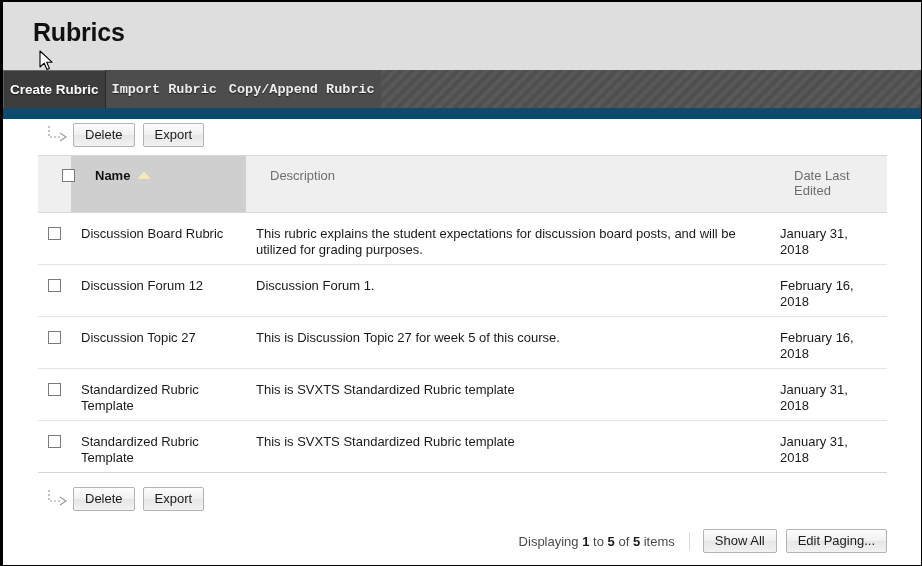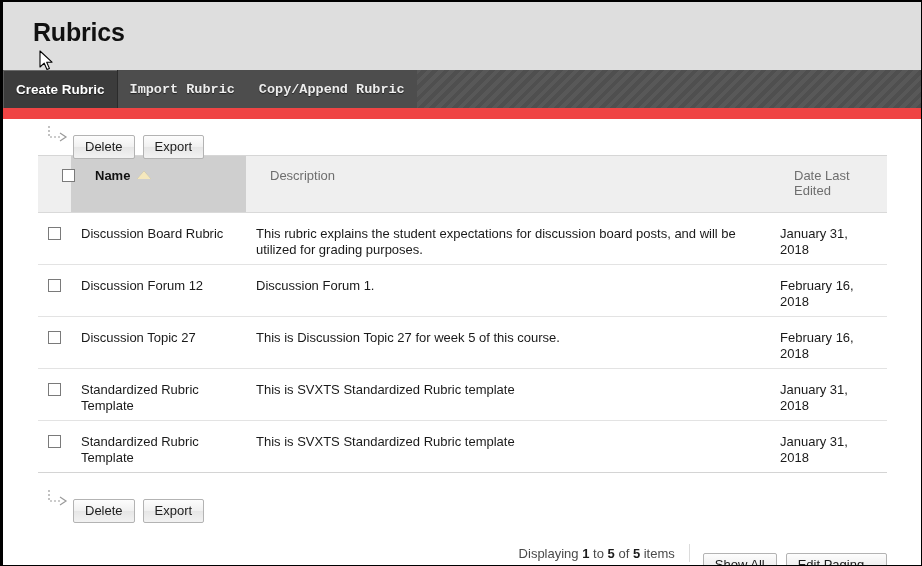--- a/index.html
+++ b/index.html
@@ -4,21 +4,21 @@
 <style>
   * { box-sizing: border-box; }
   html, body {
     margin: 0; padding: 0;
     background: #ffffff;
     font-family: "Liberation Sans", sans-serif;
   }
   #page {
     position: relative;
     width: 922px; height: 566px;
-    background: #ef4444;
+    background: #0c4a6e;
     overflow: hidden;
     border-left: 3px solid #000;
     border-top: 2px solid #000;
     border-right: 1px solid #000;
     border-bottom: 1px solid #000;
   }
 
   
   .page-header {
     height: 68px;
@@ -43,21 +43,21 @@
     position: relative;
     overflow: hidden;
   }
   .tab {
     display: flex;
     align-items: center;
     justify-content: center;
     color: #ffffff;
     font-size: 13.5px;
     font-weight: bold;
-    padding: 0 12px;
+    padding: 0 6px;
     white-space: nowrap;
     cursor: pointer;
     text-shadow: 0 1px 1px rgba(0,0,0,.6);
   }
   .tab.active {
     background: #3c3c3c;
     border-right: 1px solid #2b2b2b;
     border-left: 1px solid #5c5c5c;
     box-shadow: inset 0 1px 0 #6a6a6a;
   }
@@ -103,21 +103,20 @@
     background: linear-gradient(to bottom, #fdfdfd 0%, #f0f0f0 50%, #e6e6e6 51%, #f2f2f2 100%);
     border: 1px solid #b3b3b3;
     border-radius: 2px;
     color: #1c1c1c;
     font-size: 13px;
     font-family: "Liberation Sans", sans-serif;
     padding: 3px 11px 4px;
     line-height: 15px;
     cursor: pointer;
     white-space: nowrap;
-    margin-top: 24px;
   }
 
   
   .table-wrap {
     margin: 4px 34px 0 35px;
     border-top: 1px solid #d6d6d6;
   }
   table.rubrics {
     width: 100%;
     border-collapse: collapse;

